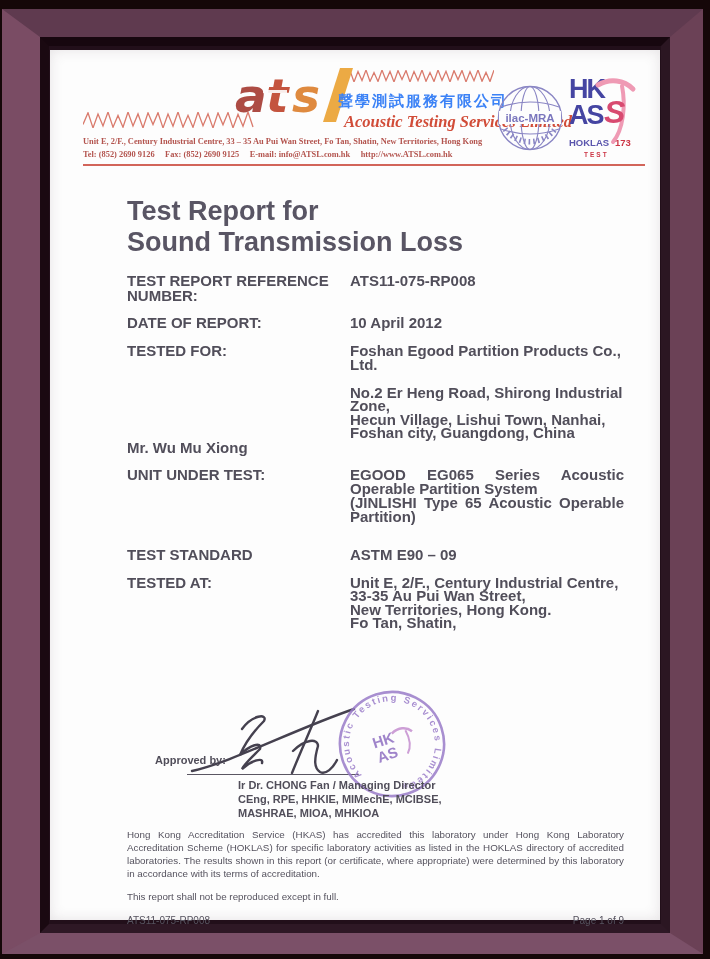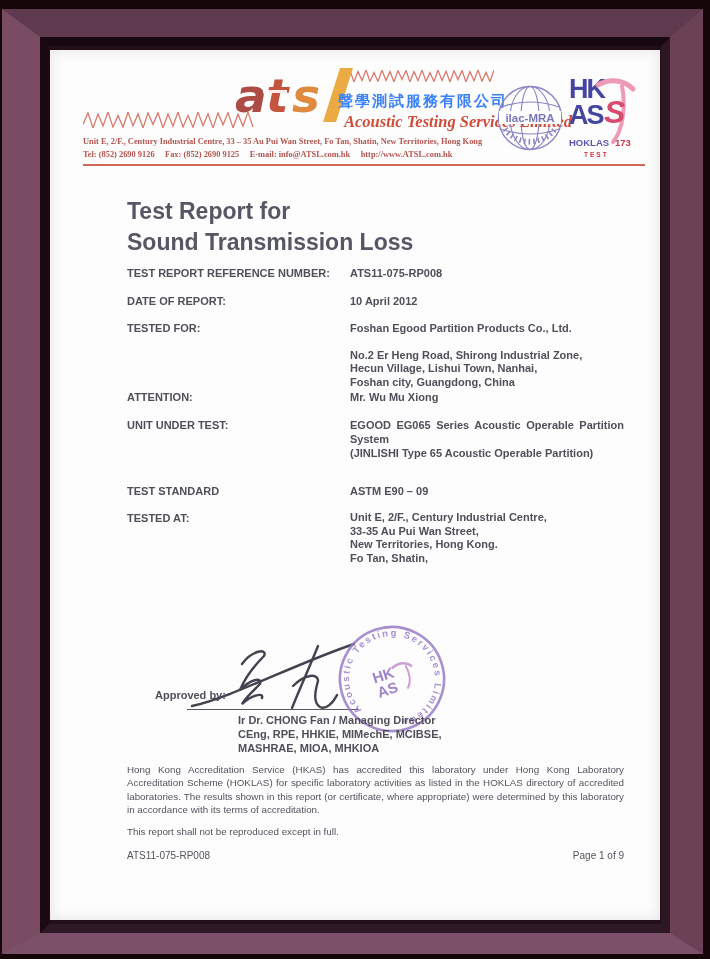--- a/index.html
+++ b/index.html
@@ -40,23 +40,23 @@
           font-size:8.4px; color:#b3544e; white-space:nowrap; }
   .addr1 { top:87px; } .addr2 { top:100px; }
   .rule { position:absolute; left:33px; top:114px; width:562px; height:2px; background:#d2655a; }
 
   .ilac-logo { position:absolute; left:447px; top:35px; width:66px; height:66px; }
   .hkas-logo { position:absolute; left:518px; top:22px; width:76px; height:92px; }
 
   
   .content { position:absolute; left:77px; top:146px; width:497px; color:#514e5a; }
 
-  .title { font-size:23px; font-weight:bold; line-height:31px; color:#595564; margin-bottom:8px; }
-
-  .row { display:flex; margin-bottom:13px; font-size:11px; font-weight:bold; line-height:14.5px; }
+  .title { font-size:27px; font-weight:bold; line-height:31px; color:#595564; margin-bottom:16px; }
+
+  .row { display:flex; margin-bottom:13px; font-size:15px; font-weight:bold; line-height:14.5px; }
   .row .label { width:223px; flex:none; }
   .row .value { flex:1; }
   .row.tight { margin-bottom:1px;justify-content:center; }
   .row .value .ln { line-height:13.5px; }
   .row.gap-top { margin-top:24px; }
   .just { text-align:justify; line-height:14px; }
 
   
   .approval { position:relative; height:185px; }
   .approved-label { position:absolute; left:0; top:111px; font-size:11px; font-weight:bold;margin-left:28px; }
@@ -150,21 +150,20 @@
       <div class="row tight">
         <div class="label"></div>
         <div class="value">
           <div class="ln">No.2 Er Heng Road, Shirong Industrial Zone,</div>
           <div class="ln">Hecun Village, Lishui Town, Nanhai,</div>
           <div class="ln">Foshan city, Guangdong, China</div>
         </div>
       </div>
 
       <div class="row">
-        <div class="label">ATTENTION:</div>
         <div class="value">Mr. Wu Mu Xiong</div>
       </div>
 
       <div class="row">
         <div class="label">UNIT UNDER TEST:</div>
         <div class="value">
           <div class="just">EGOOD EG065 Series Acoustic Operable Partition System</div>
           <div class="just">(JINLISHI Type 65 Acoustic Operable Partition)</div>
         </div>
       </div>

